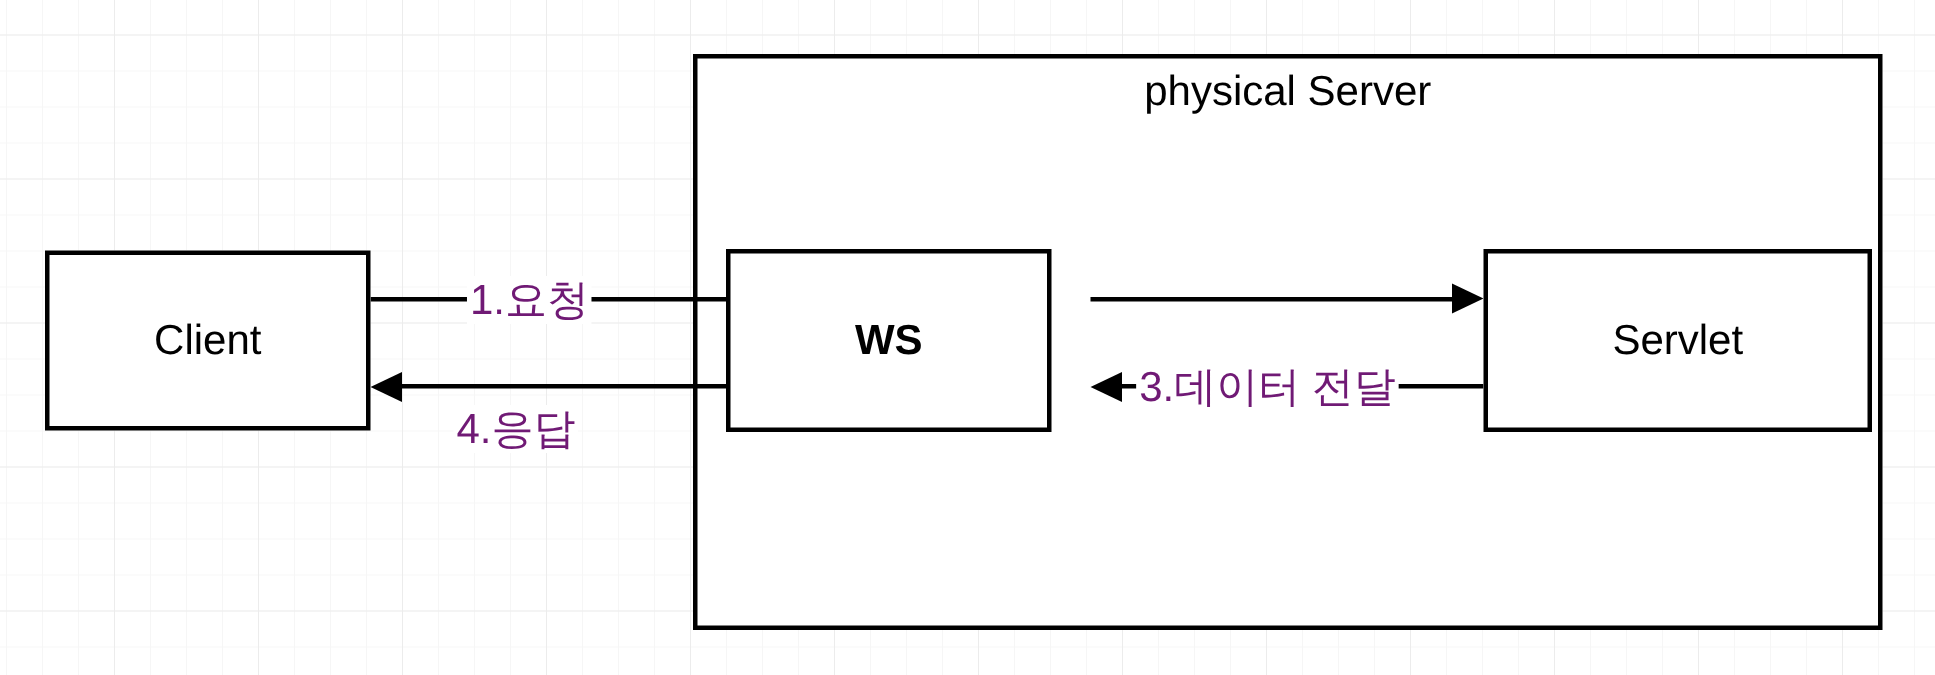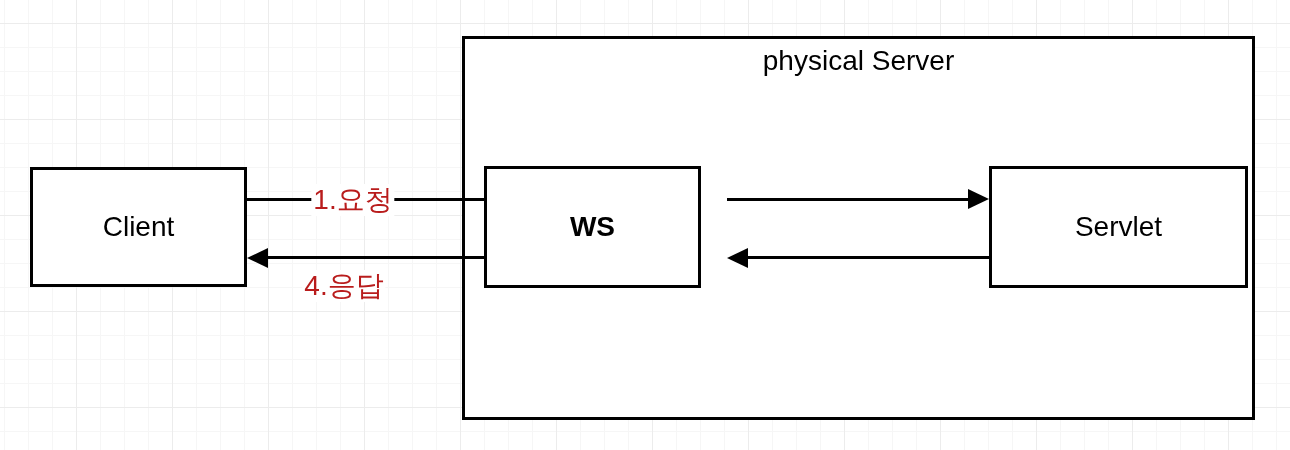--- a/index.html
+++ b/index.html
@@ -64,21 +64,21 @@
   }
   .head-right { border-left: 21px solid #000000; }
   .head-left  { border-right: 21px solid #000000; }
   .edge-label {
     position: absolute;
     transform: translate(-50%, -50%);
     background: #ffffff;
     padding: 0 2px;
     font-size: 28px;
     line-height: 32px;
-    color: #b91c1c;
+    color: #701a75;
     white-space: nowrap;
   }
 </style>
 </head>
 <body>
 
 <div class="canvas">
 
   <div class="group" style="left:462px; top:36px; width:793px; height:384px;">
     <div class="group-title">physical Server</div>
@@ -90,20 +90,21 @@
   <div class="edge-line" style="left:268px; top:256px; width:242px;"></div>
   <div class="head head-left" style="left:247px; top:248px;"></div>
 
   <div class="edge-line" style="left:727px; top:198px; width:241px;"></div>
   <div class="head head-right" style="left:968px; top:189px;"></div>
 
   <div class="edge-line" style="left:748px; top:256px; width:241px;"></div>
   <div class="head head-left" style="left:727px; top:248px;"></div>
 
   <span class="edge-label" style="left:353px; top:200px;">1.요청</span>
+  <span class="edge-label" style="left:845px; top:258px;">3.데이터 전달</span>
   <span class="edge-label" style="left:344px; top:258px;margin-top:28px;">4.응답</span>
 
   <div class="node" style="left:30px; top:167px; width:217px; height:120px;">
     <span>Client</span>
   </div>
 
   <div class="node" style="left:484px; top:166px; width:217px; height:122px;font-weight:bold;">
     <span>WS</span>
   </div>
 

